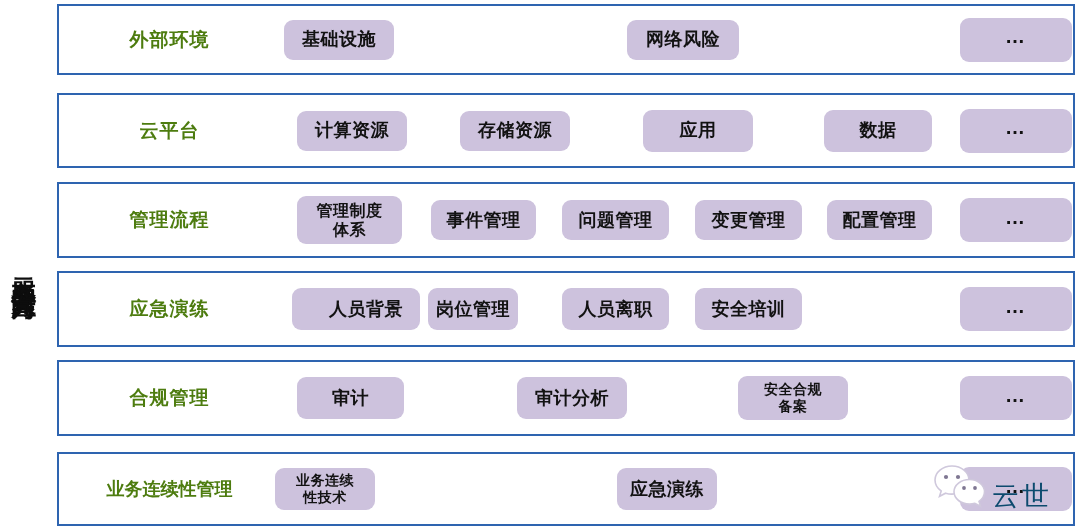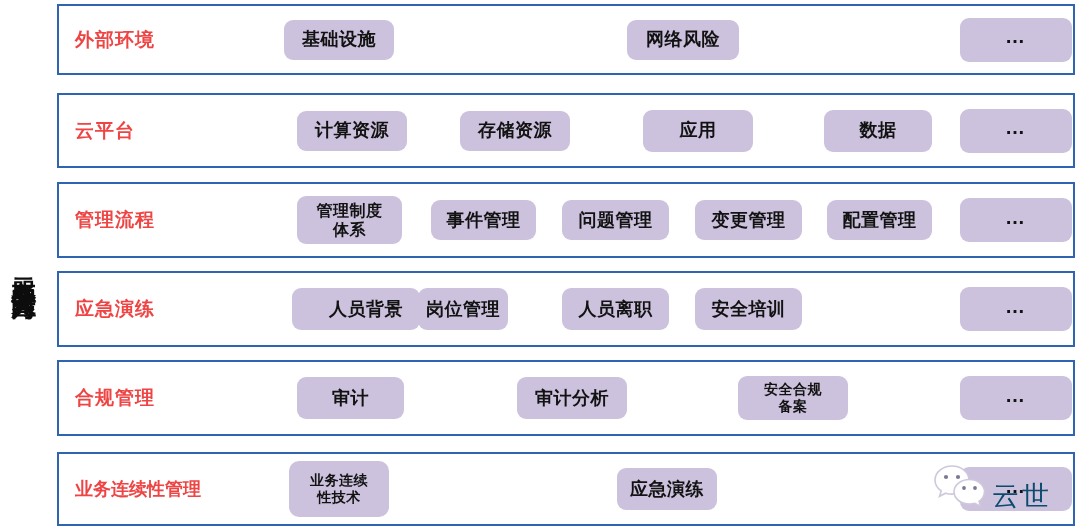--- a/index.html
+++ b/index.html
@@ -50,23 +50,24 @@
     align-items: center;
   }
 
   .row-label {
     flex: 0 0 auto;
     width: 205px;
     padding-left: 16px;
     box-sizing: border-box;
     font-size: 19px;
     font-weight: bold;
-    color: #ef4444;
+    color: #4d7c0f;
     letter-spacing: 1px;
     white-space: nowrap;
+    text-align: center;
   }
   .row-label.narrow-text {
     font-size: 18px;
     letter-spacing: 0px;
   }
 
   .chips {
     position: relative;
     flex: 1 1 auto;
     height: 100%;
@@ -164,39 +165,39 @@
           <div class="chip" style="left: 298px; width: 107px; height: 40px;">问题管理</div>
           <div class="chip" style="left: 431px; width: 107px; height: 40px;">变更管理</div>
           <div class="chip" style="left: 563px; width: 105px; height: 40px;">配置管理</div>
           <div class="chip ellipsis" style="left: 696px; width: 112px; height: 44px;">…</div>
         </div>
       </div>
       <div class="row" style="top: 271px; height: 76px;">
         <div class="row-label">应急演练</div>
         <div class="chips">
           <div class="chip" style="left: 28px; width: 128px; height: 42px; padding-left: 20px;">人员背景</div>
-          <div class="chip" style="left: 154px; width: 90px; height: 42px;">岗位管理</div>
+          <div class="chip" style="left: 164px; width: 90px; height: 42px;">岗位管理</div>
           <div class="chip" style="left: 298px; width: 107px; height: 42px;">人员离职</div>
           <div class="chip" style="left: 431px; width: 107px; height: 42px;">安全培训</div>
           <div class="chip ellipsis" style="left: 696px; width: 112px; height: 44px;">…</div>
         </div>
       </div>
       <div class="row" style="top: 360px; height: 76px;">
         <div class="row-label">合规管理</div>
         <div class="chips">
           <div class="chip" style="left: 33px; width: 107px; height: 42px;">审计</div>
           <div class="chip" style="left: 253px; width: 110px; height: 42px;">审计分析</div>
           <div class="chip small" style="left: 474px; width: 110px; height: 44px;">安全合规<br>备案</div>
           <div class="chip ellipsis" style="left: 696px; width: 112px; height: 44px;">…</div>
         </div>
       </div>
       <div class="row" style="top: 452px; height: 74px;">
         <div class="row-label narrow-text">业务连续性管理</div>
         <div class="chips">
-          <div class="chip small" style="left: 25px; width: 100px; height: 56px; border-radius: 10px;">业务连续<br>性技术</div>
+          <div class="chip small" style="left: 11px; width: 100px; height: 42px;">业务连续<br>性技术</div>
           <div class="chip" style="left: 353px; width: 100px; height: 42px;">应急演练</div>
           <div class="chip ellipsis" style="left: 696px; width: 112px; height: 44px;">…</div>
         </div>
       </div>
     </div>
 
   <div class="watermark">
     <span class="wm-logo">
       <svg viewBox="0 0 58 50" width="58" height="50" aria-hidden="true">
         <g fill="#ffffff" stroke="#cfc8dc" stroke-width="1.6">

